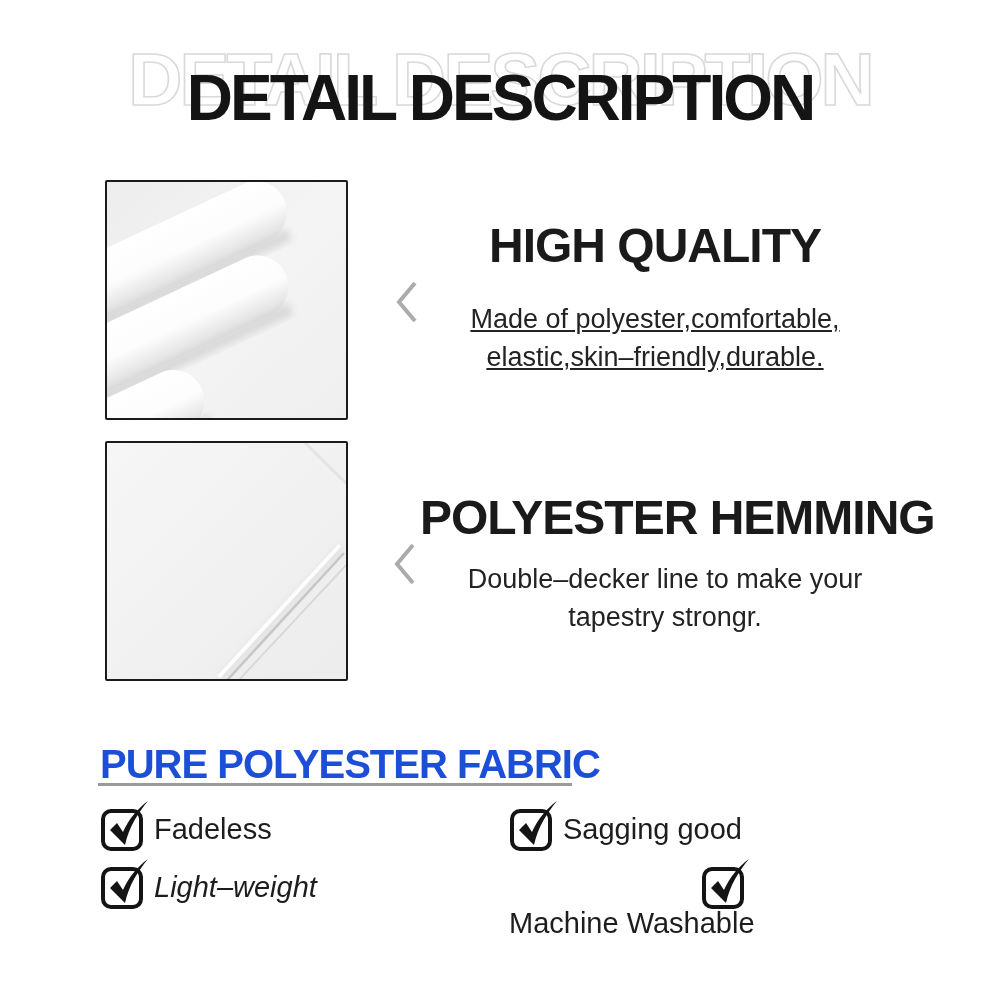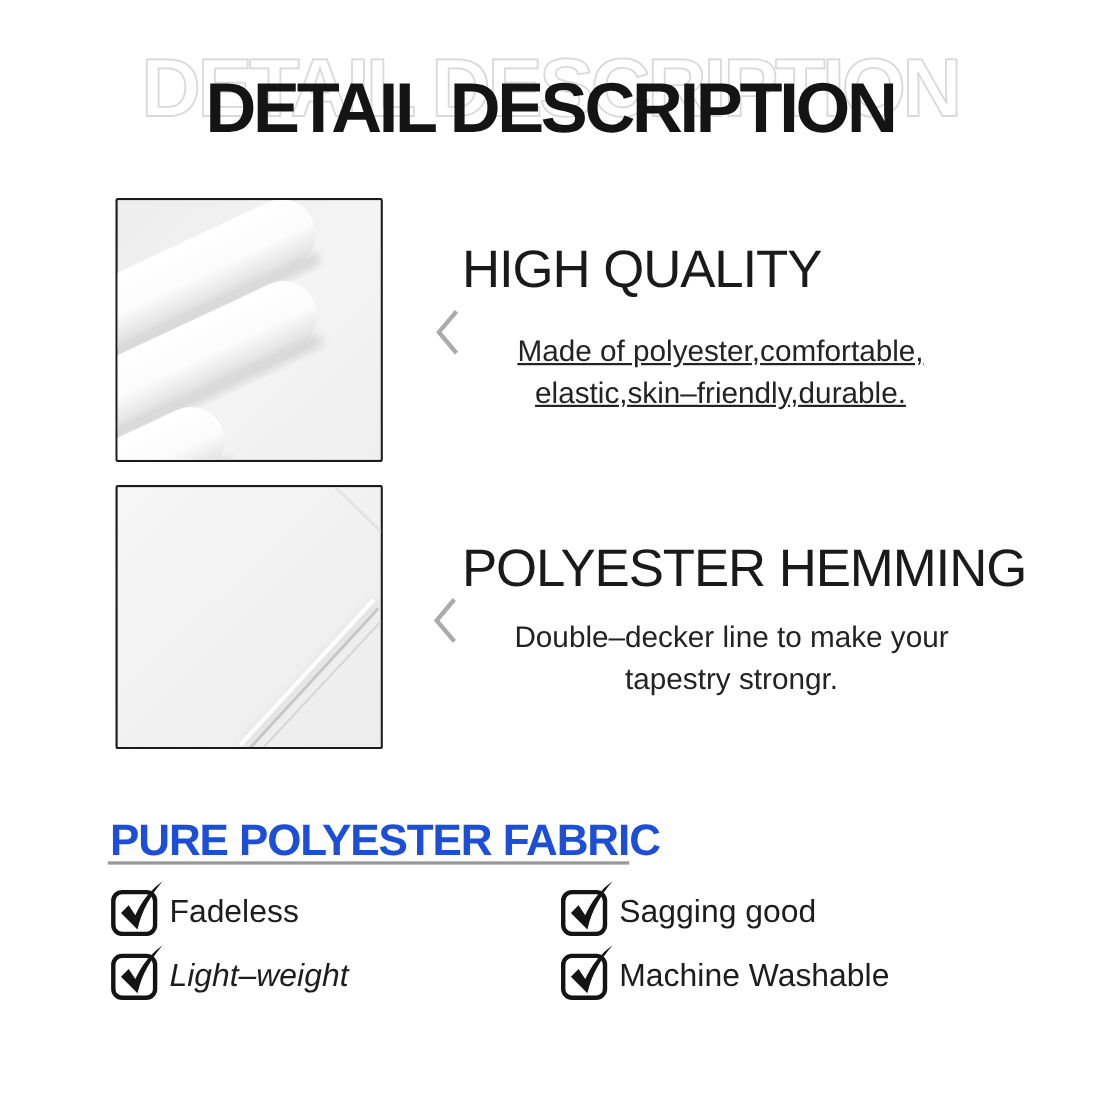--- a/index.html
+++ b/index.html
@@ -24,21 +24,21 @@
 
   
   .photo-frame{
     width:243px;height:240px;box-sizing:border-box;border:2.5px solid #1b1b1b;
     background:#f3f3f3;border-radius:2px;
   }
   .photo-frame svg{display:block;width:100%;height:100%;}
 
   
   .sec-heading{
-    text-align:left;font-size:48px;font-weight:400;letter-spacing:-1px;
+    text-align:center;font-size:48px;font-weight:700;letter-spacing:-1px;
     line-height:1;color:#1a1a1a;white-space:nowrap;
   }
   .sec-body{
     text-align:center;font-size:27px;font-weight:400;color:#232323;
     line-height:38px;white-space:nowrap;
   }
 
   
   .features-heading{
     font-size:40px;font-weight:700;letter-spacing:-1px;line-height:1;color:#1d4ed8;
@@ -151,21 +151,21 @@
   </div>
 
   <div class="abs feature-item" style="left:100px;top:857px;font-style:italic;">
     <svg width="54" height="52" viewBox="0 0 54 52">
       <rect x="3" y="12" width="38" height="38" rx="8" fill="#ffffff" stroke="#141414" stroke-width="4"></rect>
       <path d="M10 31 L17 24 L23 33 C29 20 37 10 48 2 C38 14 29 28 25 46 Z" fill="#141414"></path>
     </svg>
     <span class="feature-label">Light–weight</span>
   </div>
 
-  <div class="abs feature-item" style="left:509px;top:857px;">
+  <div class="abs feature-item" style="left:509px;top:857px;flex-direction:column;">
     <svg width="54" height="52" viewBox="0 0 54 52">
       <rect x="3" y="12" width="38" height="38" rx="8" fill="#ffffff" stroke="#141414" stroke-width="4"></rect>
       <path d="M10 31 L17 24 L23 33 C29 20 37 10 48 2 C38 14 29 28 25 46 Z" fill="#141414"></path>
     </svg>
     <span class="feature-label">Machine Washable</span>
   </div>
 
 </div>
 
 </body></html>

